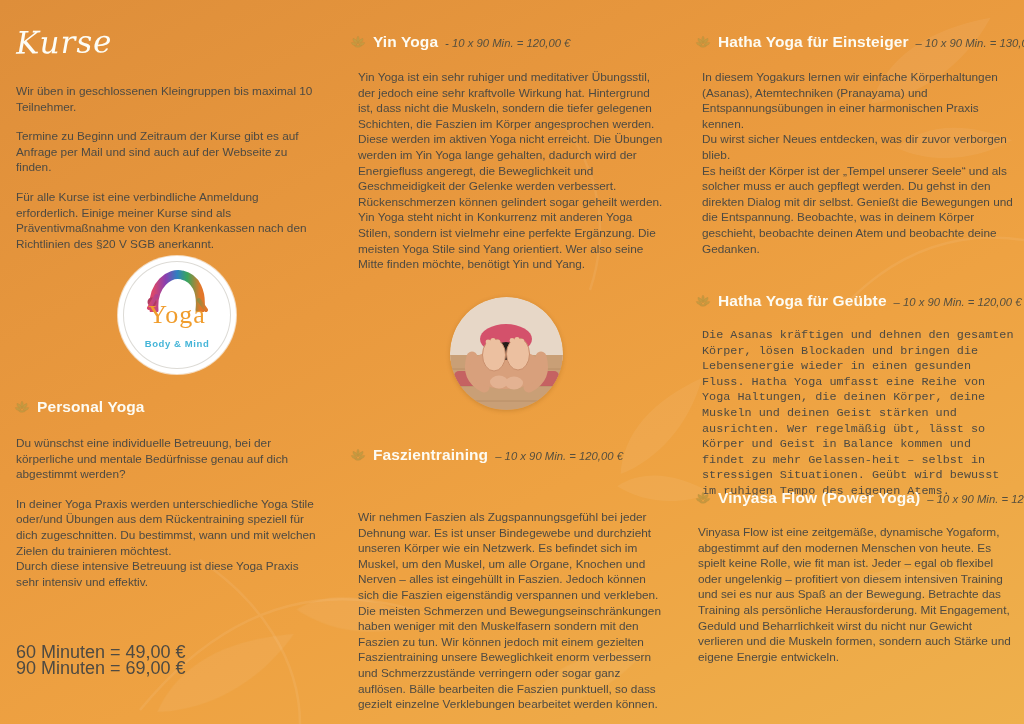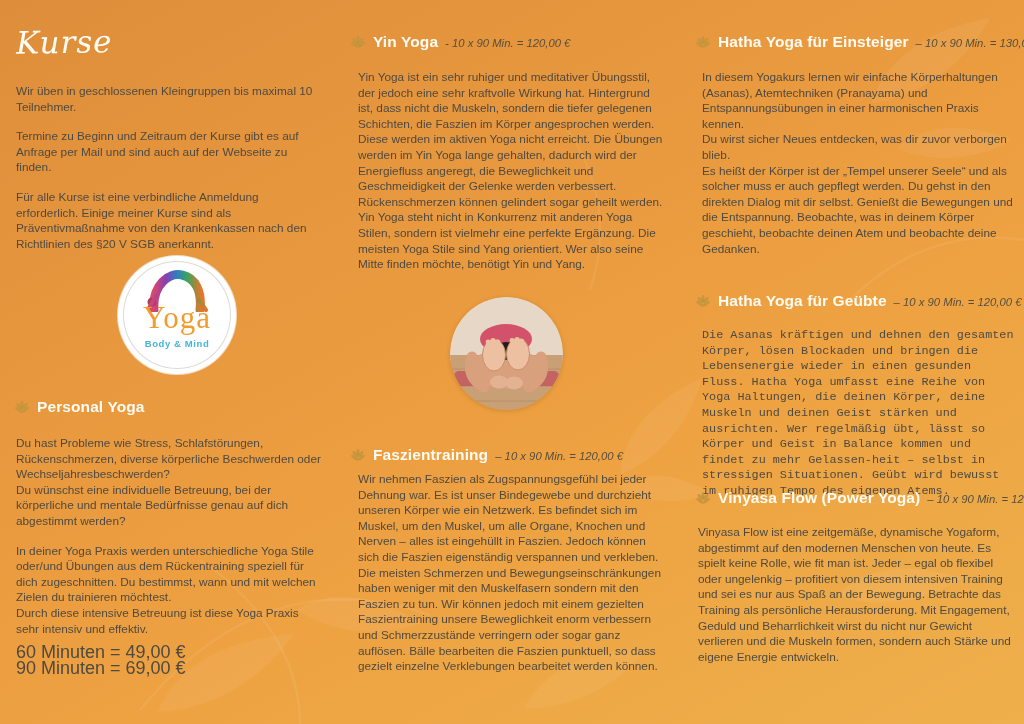--- a/index.html
+++ b/index.html
@@ -20,21 +20,21 @@
   .sec-head .lotus{width:16px;height:16px;align-self:center;flex:0 0 auto;}
   .sec-title{color:#fdfbf2;font-weight:bold;font-size:15.5px;letter-spacing:.1px;}
   .sec-price{font-style:italic;font-size:11.3px;color:#564f3e;font-weight:500;}
   .prices p{margin:0;color:#4e4a42;font-size:18px;line-height:16px;}
   .logo{
     left:118px;top:256px;width:118px;height:118px;border-radius:50%;
     background:#ffffff;box-shadow:0 0 0 1px rgba(255,255,255,.65), inset 0 0 0 5px #fff, inset 0 0 0 6px rgba(120,110,90,.25);
     text-align:center;
   }
   .logo-figure{position:absolute;left:24px;top:10px;width:70px;height:46px;}
-  .logo-word{position:absolute;left:0;right:0;top:44px;color:#f09d2d;font-size:31px;font-weight:500;font-family:"Liberation Serif", serif;letter-spacing:1px;}
+  .logo-word{position:absolute;left:0;right:0;top:44px;color:#f09d2d;font-size:26px;font-weight:500;font-family:"Liberation Serif", serif;letter-spacing:1px;}
   .logo-sub{position:absolute;left:0;right:0;top:82px;color:#45b5d8;font-size:9.5px;font-weight:bold;letter-spacing:.6px;}
   .photo{
     left:450px;top:297px;width:113px;height:113px;border-radius:50%;overflow:hidden;
     box-shadow:0 1px 4px rgba(120,70,10,.25);
   }
   .photo svg{display:block;width:113px;height:113px;}
 </style>
 </head>
 <body>
 
@@ -104,21 +104,20 @@
     <div class="logo-sub">Body &amp; Mind</div>
   </div>
 
   <div class="abs sec-head" style="left:14px;top:398px;">
     <svg class="lotus">
         <use href="#lotus"></use>
       </svg>
     <span class="sec-title">Personal Yoga</span>
   </div>
   <div class="abs body-col" style="left:16px;top:436px;width:308px;">
-    <p>Du hast Probleme wie Stress, Schlafstörungen, Rückenschmerzen, diverse körperliche Beschwerden oder Wechseljahresbeschwerden?</p>
     <p class="gap-after">Du wünschst eine individuelle Betreuung, bei der körperliche und mentale Bedürfnisse genau auf dich abgestimmt werden?</p>
     <p>In deiner Yoga Praxis werden unterschiedliche Yoga Stile oder/und Übungen aus dem Rückentraining speziell für dich zugeschnitten. Du bestimmst, wann und mit welchen Zielen du trainieren möchtest.</p>
     <p>Durch diese intensive Betreuung ist diese Yoga Praxis sehr intensiv und effektiv.</p>
   </div>
   <div class="abs prices" style="left:16px;top:644px;">
     <p>60 Minuten = 49,00 €</p>
     <p>90 Minuten = 69,00 €</p>
   </div>
 
   <div class="abs sec-head" style="left:350px;top:33px;">
@@ -171,21 +170,21 @@
     </svg>
   </div>
 
   <div class="abs sec-head" style="left:350px;top:446px;">
     <svg class="lotus">
         <use href="#lotus"></use>
       </svg>
     <span class="sec-title">Faszientraining</span>
     <span class="sec-price">– 10 x 90 Min. = 120,00 €</span>
   </div>
-  <div class="abs body-col" style="left:358px;top:472px;width:306px;">
+  <div class="abs body-col" style="left:358px;top:510px;width:306px;">
     <p>Wir nehmen Faszien als Zugspannungsgefühl bei jeder Dehnung war. Es ist unser Bindegewebe und durchzieht unseren Körper wie ein Netzwerk. Es befindet sich im Muskel, um den Muskel, um alle Organe, Knochen und Nerven – alles ist eingehüllt in Faszien.  Jedoch können sich die Faszien eigenständig verspannen und verkleben. Die meisten Schmerzen und Bewegungseinschränkungen haben weniger mit den Muskelfasern sondern mit den Faszien zu tun. Wir können jedoch mit einem gezielten Faszientraining unsere Beweglichkeit enorm verbessern und Schmerzzustände verringern oder sogar ganz auflösen. Bälle bearbeiten die Faszien punktuell, so dass gezielt einzelne Verklebungen bearbeitet werden können.</p>
   </div>
 
   <div class="abs sec-head" style="left:695px;top:33px;">
     <svg class="lotus">
         <use href="#lotus"></use>
       </svg>
     <span class="sec-title">Hatha Yoga für Einsteiger</span>
     <span class="sec-price">– 10 x 90 Min. = 130,00 €</span>
   </div>

